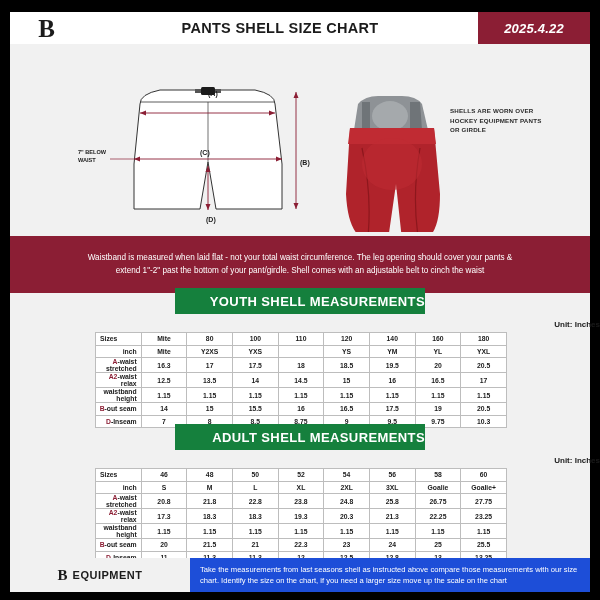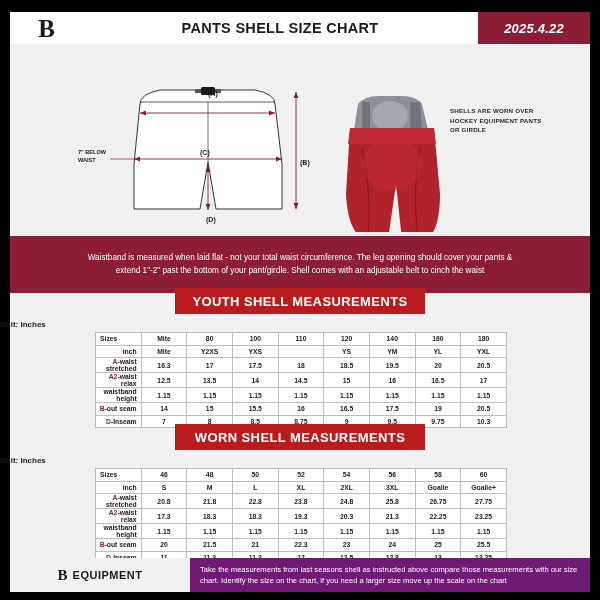--- a/index.html
+++ b/index.html
@@ -70,26 +70,26 @@
     position:absolute;left:10px;top:236px;width:580px;height:57px;
     background:#8b1e34;color:#fff;
     display:flex;align-items:center;justify-content:center;text-align:center;
   }
   .band p{
     margin:0;font-size:8.2px;line-height:1.55;max-width:430px;font-weight:normal;
   }
 
   
   .section-title{
-    position:absolute;left:175px;width:250px;height:26px;background:#b91c1c;
-    color:#fff;display:flex;align-items:center;justify-content:center;
+    position:absolute;left:175px;width:250px;height:26px;background:#15803d;
+    color:#fff;display:flex;align-items:center;justify-content:flex-end;
     font-size:13px;font-weight:bold;letter-spacing:.4px;
   }
   .unit{
-    position:absolute;width:600px;text-align:left;left:0;
+    position:absolute;width:600px;text-align:right;left:0;
     font-size:8px;font-weight:bold;color:#1b1b1b;
   }
 
   table.size{
     position:absolute;left:95px;width:412px;border-collapse:collapse;
     table-layout:fixed;
   }
   table.size td{
     border:1px solid #bdbdbd;
     font-size:6.8px;text-align:center;height:11.5px;padding:0;color:#1b1b1b;
@@ -110,21 +110,21 @@
     width:180px;background:#f1f1f1;display:flex;align-items:center;justify-content:center;
     gap:5px;
   }
   .footer-left .fb{
     font-family:"Liberation Serif", serif;font-weight:bold;font-size:15px;color:#1b1b1b;
   }
   .footer-left .fname{
     font-size:11px;font-weight:bold;color:#1b1b1b;letter-spacing:.5px;
   }
   .footer-right{
-    flex:1;background:#701a75;color:#fff;display:flex;align-items:center;
+    flex:1;background:#1d4ed8;color:#fff;display:flex;align-items:center;
     padding-left:10px;
   }
   .footer-right p{margin:0;font-size:7.6px;line-height:1.5;}
 </style>
 </head>
 <body>
 
 <div class="page">
 
   <div class="topbar"></div>
@@ -290,21 +290,21 @@
           <td class="hdr">8.75</td>
           <td class="hdr">9</td>
           <td class="hdr">9.5</td>
           <td class="hdr">9.75</td>
           <td class="hdr">10.3</td>
         </tr>
       </tbody>
   </table>
 
   <div class="section-title" style="top:424px;">
-    <span>WORN SHELL MEASUREMENTS</span>
+    <span>ADULT SHELL MEASUREMENTS</span>
   </div>
   <div class="unit" style="top:456px;">Unit: Inches</div>
   <table class="size" style="top:468px;">
     <tbody>
         <tr>
           <td class="sizes-label">Sizes</td>
           <td class="hdr">46</td>
           <td class="hdr">48</td>
           <td class="hdr">50</td>
           <td class="hdr">52</td>

